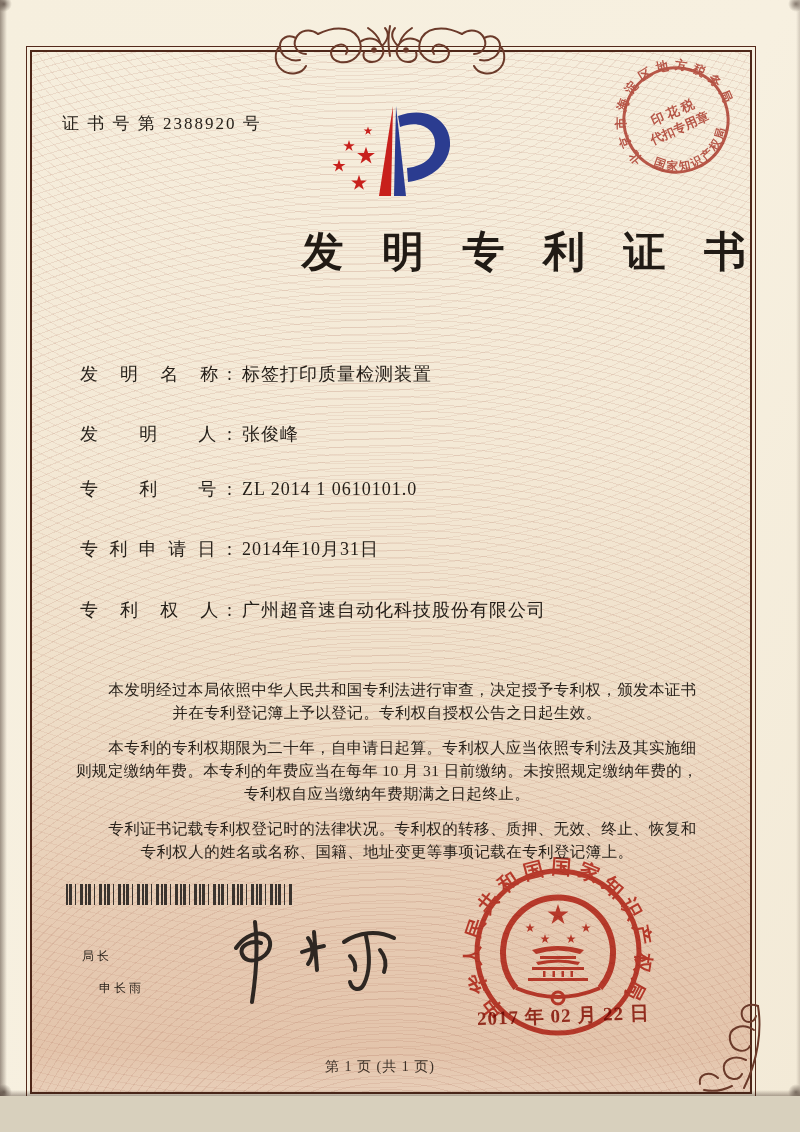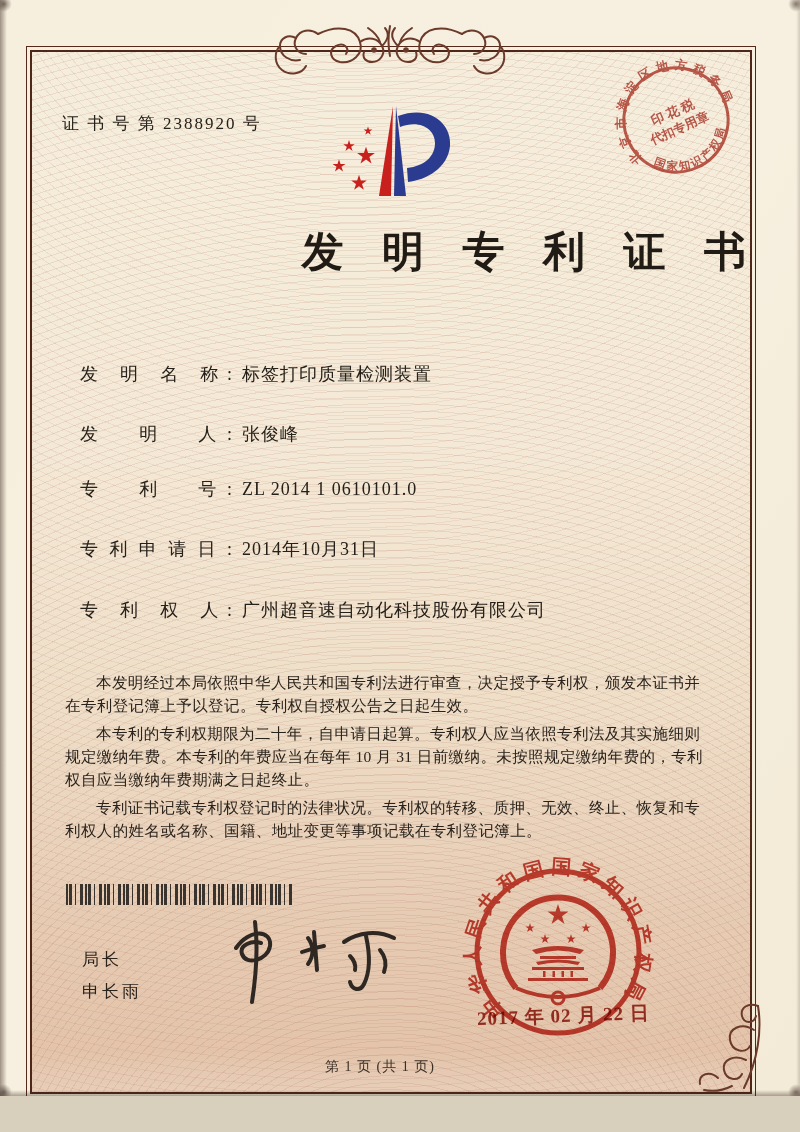--- a/index.html
+++ b/index.html
@@ -30,31 +30,31 @@
 
   .cert-no{position:absolute;left:62px;top:112px;font-size:17px;letter-spacing:2px;white-space:pre;color:#26201a;}
   .title{position:absolute;left:0;top:224px;width:760px;text-align:right;margin:0;
          font-size:42px;font-weight:700;letter-spacing:14px;white-space:pre;color:#211b15;}
 
   .field{position:absolute;left:62px;font-size:18px;white-space:pre;color:#26201a;}
   .flabel{display:inline-block;width:152px;white-space:pre;text-align:justify;text-align-last:justify;}
   .fvalue{margin-left:10px;white-space:pre;letter-spacing:1px;}
 
   .paras{position:absolute;left:60px;top:666px;width:654px;}
-  .paras p{margin:5px;text-indent:2em;font-size:15.5px;line-height:23px;letter-spacing:.4px;color:#2a231c;}
+  .paras p{margin:12px;text-indent:2em;font-size:15.5px;line-height:23px;letter-spacing:.4px;color:#2a231c;text-align:center;}
 
   .barcode{position:absolute;left:66px;top:884px;width:226px;height:21px;opacity:.88;
     background:repeating-linear-gradient(90deg,
       #231f1c 0 2px,transparent 2px 3px,
       #231f1c 3px 6px,transparent 6px 9px,
       #231f1c 9px 10px,transparent 10px 14px,
       #231f1c 14px 17px,transparent 17px 19px);}
 
-  .signer-title{position:absolute;left:82px;top:948px;font-size:17px;letter-spacing:3px;}
-  .signer-name{position:absolute;left:82px;top:980px;font-size:17px;letter-spacing:3px;}
+  .signer-title{position:absolute;left:82px;top:948px;font-size:12px;letter-spacing:3px;}
+  .signer-name{position:absolute;left:99px;top:980px;font-size:12px;letter-spacing:3px;}
   .sig{position:absolute;left:198px;top:914px;}
 
   .big-seal{position:absolute;left:452px;top:846px;mix-blend-mode:multiply;}
   .seal-date{position:absolute;left:477px;top:1003px;font-size:19px;font-weight:700;
     letter-spacing:1px;color:#a5392b;transform:rotate(-2deg);white-space:pre;mix-blend-mode:multiply;}
   .tax-stamp{position:absolute;left:612px;top:56px;mix-blend-mode:multiply;}
 
   .footer{position:absolute;left:0;top:1058px;width:760px;text-align:center;font-size:14px;
     letter-spacing:1px;white-space:pre;color:#3a2f26;}
 

